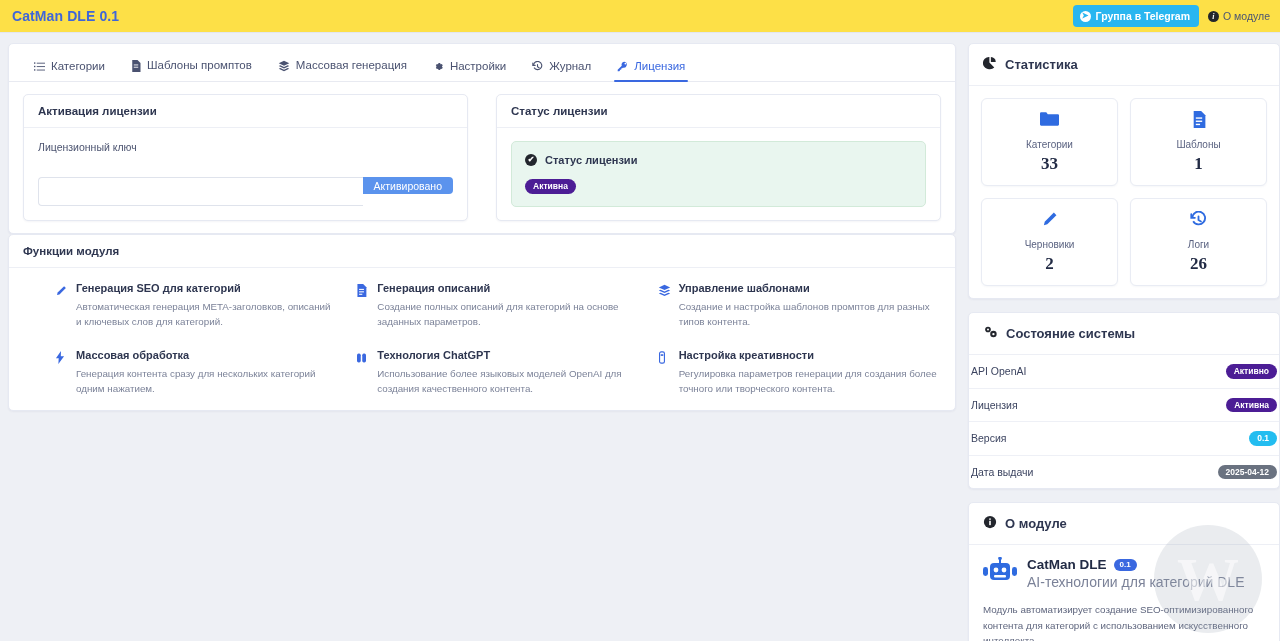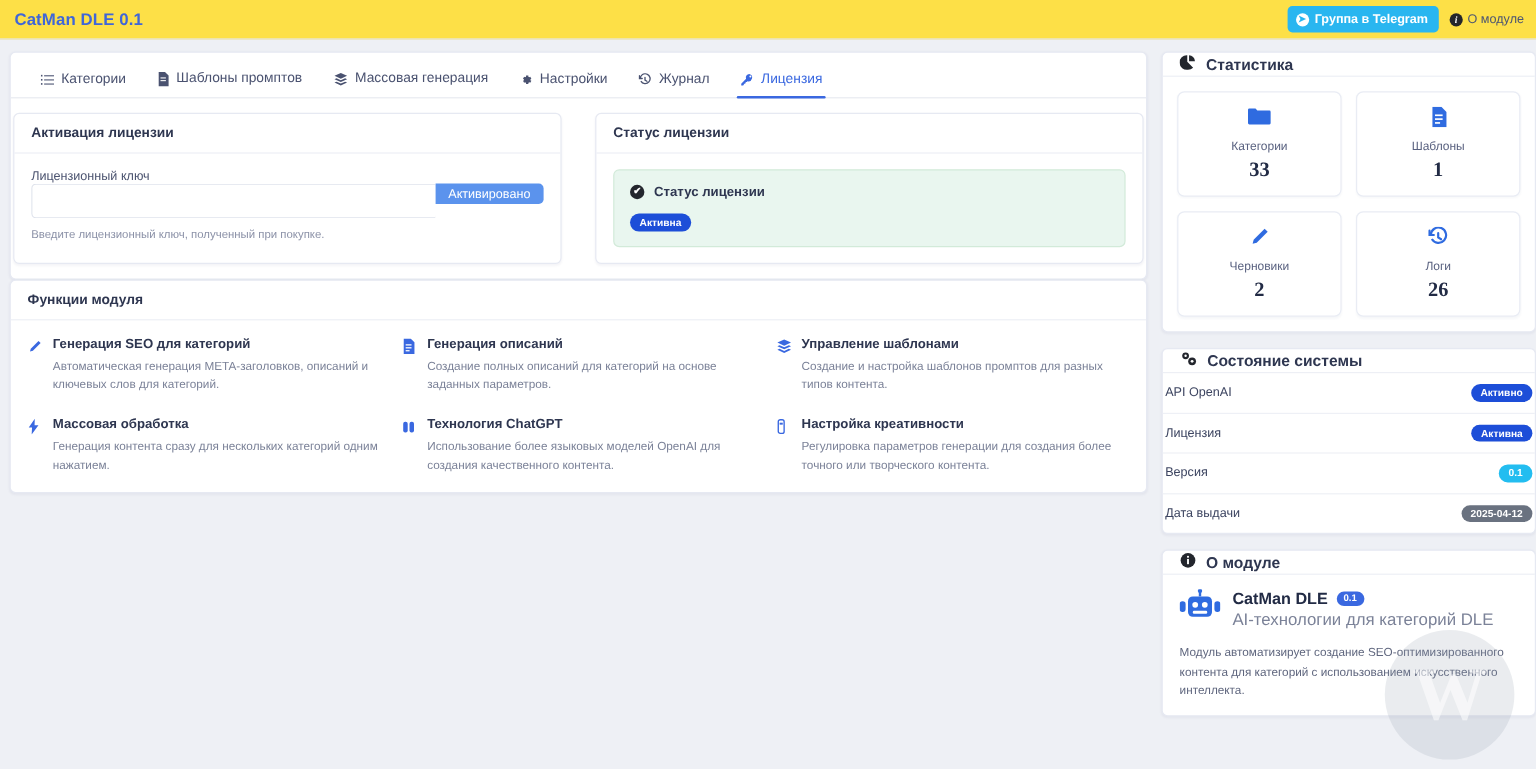--- a/index.html
+++ b/index.html
@@ -75,21 +75,21 @@
     box-shadow: 0 1px 2px rgba(30,40,90,.05);
   }
   .card-head {
     padding: 10px 14px;
     border-bottom: 1px solid #edeff5;
     font-size: 11.5px;
     font-weight: bold;
     color: #2e3650;
     display: flex; align-items: center; gap: 8px;
   }
-  .card-head.big { font-size: 13px; padding: 1px 14px; }
+  .card-head.big { font-size: 13px; padding: 12px 14px; }
   .card-body { padding: 13px 14px; }
 
   
   .tabs {
     display: flex;
     align-items: flex-end;
     gap: 0;
     padding: 0 12px;
     border-bottom: 1px solid #e8eaf1;
     height: 38px;
@@ -105,24 +105,24 @@
     line-height: 1;
   }
   .tab.active { color: #3a68e0; font-weight: normal; }
   .tab.active::after {
     content: ""; position: absolute; left: 10px; right: 10px; bottom: -1px;
     height: 2px; background: #3a68e0; border-radius: 2px;
   }
   .tab svg { display: block; }
 
   
-  .lic-row { display: flex; gap: 28px; padding: 12px 2px; }
+  .lic-row { display: flex; gap: 28px; padding: 12px 14px; }
   .lic-row > .card { flex: 1; }
 
-  .field-label { font-size: 10.5px; color: #4c5470; margin-bottom: 0; }
+  .field-label { font-size: 10.5px; color: #4c5470; margin-bottom: 24px; }
   .input-group { display: flex; }
   .lic-input {
     flex: 1;
     height: 29px;
     border: 1px solid #dfe3ec;
     border-right: none;
     border-radius: 4px 0 0 4px;
     padding: 0 8px;
     font-size: 11px;
     font-family: "Liberation Sans", sans-serif;
@@ -164,29 +164,30 @@
   .badge {
     display: inline-block;
     border-radius: 9px;
     font-size: 8.5px;
     font-weight: bold;
     color: #fff;
     padding: 3px 8px;
     line-height: 1;
     white-space: nowrap;
   }
-  .badge-green { background: #1d4ed8; }
+  .badge-green { background: #4c1d95; }
   .status-badge-wrap { margin-top: 9px; }
 
   
   .features {
     display: grid;
     grid-template-columns: 1fr 1fr 1fr;
     gap: 20px 18px;
     padding: 14px;
+    margin-left: 32px;
   }
   .feat { display: flex; gap: 8px; }
   .feat-ico { flex: none; width: 13px; padding-top: 1px; color: #3a68e0; }
   .feat-title { font-size: 11px; font-weight: bold; color: #2e3650; margin-bottom: 5px; }
   .feat-desc { font-size: 9.8px; color: #7b8298; line-height: 1.55; }
 
   
   .stats-grid {
     display: grid;
     grid-template-columns: 1fr 1fr;
@@ -333,21 +334,20 @@
       <div class="lic-row">
 
         <div class="card">
           <div class="card-head">Активация лицензии</div>
           <div class="card-body">
             <div class="field-label">Лицензионный ключ</div>
             <div class="input-group">
               <input class="lic-input" type="text" placeholder="" style="">
               <button class="lic-btn">Активировано</button>
             </div>
-            <div class="field-hint">Введите лицензионный ключ, полученный при покупке.</div>
           </div>
         </div>
 
         <div class="card">
           <div class="card-head">Статус лицензии</div>
           <div class="card-body">
             <div class="status-box">
               <div class="status-line">
                 <span class="check-ico">✔</span>
                 <span>Статус лицензии</span>

